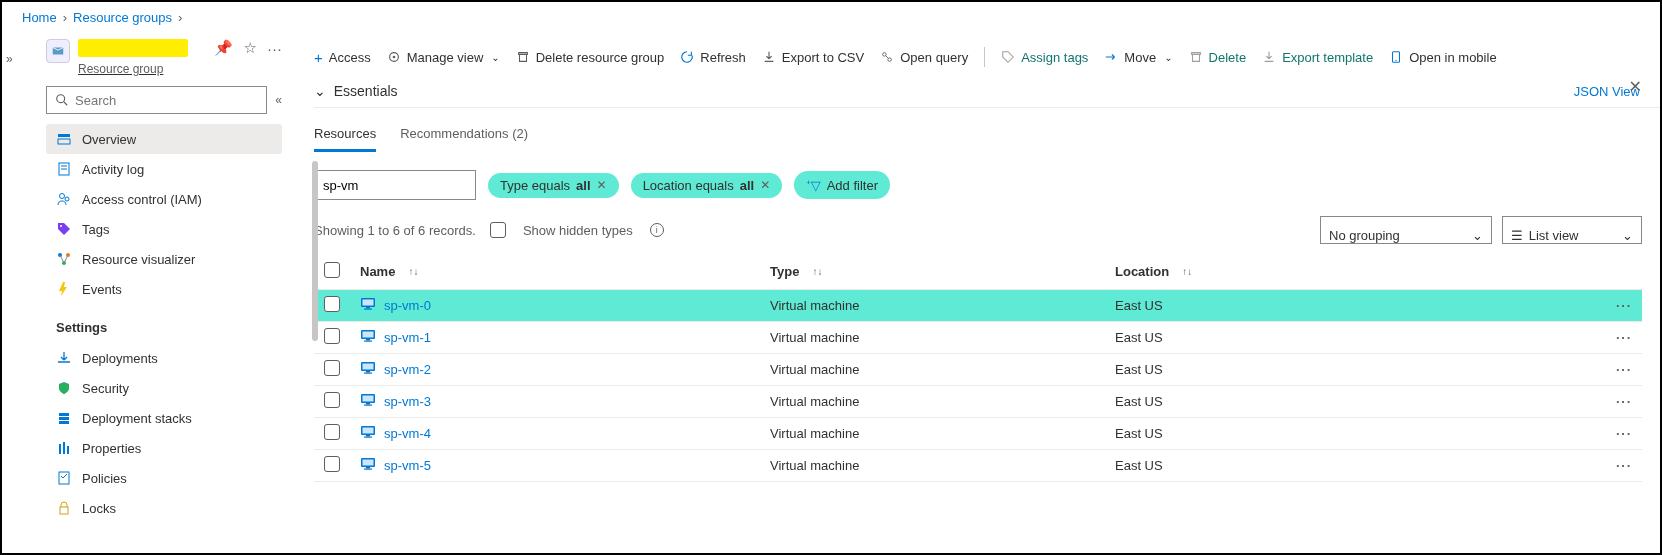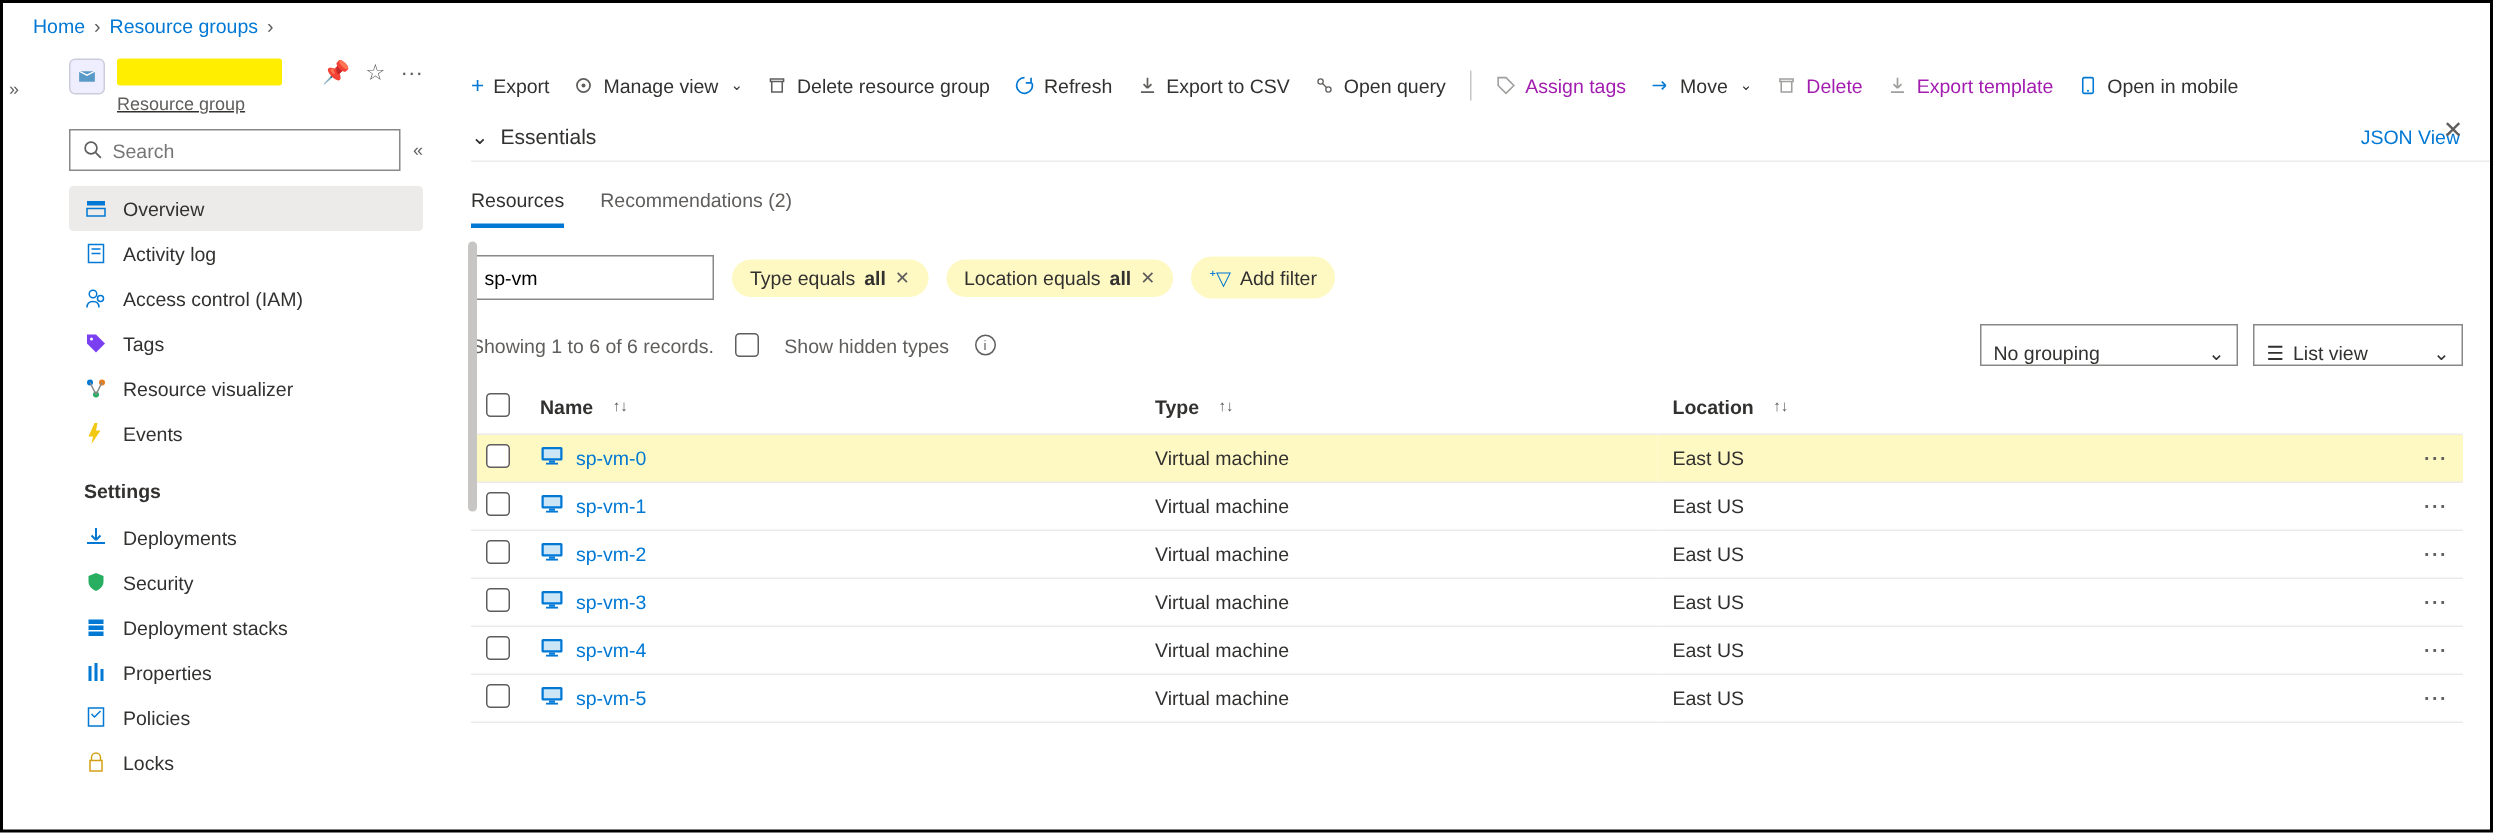--- a/index.html
+++ b/index.html
@@ -27,46 +27,46 @@
 .nav { display: flex; flex-direction: column; }
 .nav-item { display: flex; align-items: center; gap: 10px; padding: 7px 10px; cursor: pointer; border-radius: 3px; }
 .nav-item.selected { background: #edebe9; }
 .nav-item .ico { width: 16px; height: 16px; display: flex; align-items: center; justify-content: center; }
 .nav-heading { font-weight: 600; padding: 16px 10px 8px; }
 .scroll-ind { position: absolute; left: 310px; top: 128px; width: 6px; height: 180px; background: #c8c6c4; border-radius: 3px; }
 .main { flex: 1; padding: 0 0 0 32px; display: flex; flex-direction: column; overflow: hidden; }
 .close-x { position: absolute; right: 18px; top: 44px; cursor: pointer; color: #605e5c; font-size: 16px; }
 .toolbar { display: flex; align-items: center; gap: 16px; padding: 14px 20px 14px 0; flex-wrap: nowrap; white-space: nowrap; }
 .tbtn { display: inline-flex; align-items: center; gap: 6px; color: #323130; cursor: pointer; font-size: 13px; }
-.tbtn.disabled { color: #a21caf; cursor: not-allowed; }
+.tbtn.disabled { color: #0f766e; cursor: not-allowed; }
 .tbtn svg { width: 14px; height: 14px; fill: currentColor; }
 .tbtn .plus { color: #0078d4; font-weight: 400; font-size: 15px; }
 .tbtn .chev { font-size: 10px; margin-left: 2px; }
 .toolbar .divider { width: 1px; height: 20px; background: #c8c6c4; }
 .essentials-bar { display: flex; align-items: center; justify-content: space-between; padding: 2px 20px 8px 0; border-bottom: 1px solid #edebe9; }
 .essentials-left { display: flex; align-items: center; gap: 8px; cursor: pointer; font-size: 14px; }
 .json-view { color: #0078d4; cursor: pointer; font-size: 13px; }
 .tabs { display: flex; gap: 24px; padding: 18px 0 0; }
 .tab { padding-bottom: 8px; cursor: pointer; color: #605e5c; }
 .tab.active { color: #323130; border-bottom: 3px solid #0078d4; font-weight: 500; }
 .filter-row { display: flex; align-items: center; gap: 12px; padding: 18px 0 10px; }
 .filter-input { border: 1px solid #8a8886; height: 30px; width: 162px; padding: 0 8px; font-size: 13px; }
-.chip { background: #fef9c3; border-radius: 16px; padding: 5px 12px; display: inline-flex; align-items: center; gap: 6px; font-size: 13px; cursor: pointer; }
+.chip { background: #5eead4; border-radius: 16px; padding: 5px 12px; display: inline-flex; align-items: center; gap: 6px; font-size: 13px; cursor: pointer; }
 .chip .x { color: #605e5c; cursor: pointer; font-size: 12px; }
 .meta-row { display: flex; align-items: center; justify-content: space-between; padding: 6px 18px 10px 0; }
 .meta-left { display: flex; align-items: center; gap: 14px; color: #605e5c; }
 .chk { width: 16px; height: 16px; border: 1px solid #605e5c; border-radius: 3px; display: inline-block; cursor: pointer; background: #fff; }
 .info-dot { display: inline-flex; width: 14px; height: 14px; border: 1px solid #605e5c; border-radius: 50%; align-items: center; justify-content: center; font-size: 9px; color: #605e5c; }
 .dropdown { border: 1px solid #8a8886; height: 28px; display: inline-flex; align-items: flex-end; justify-content: space-between; padding: 0 8px; min-width: 172px; cursor: pointer; }
 .view-dd { min-width: 140px; }
 .view-dd .vicon { margin-right: 6px; }
 .table { width: calc(100% - 18px); border-collapse: collapse; table-layout: fixed; }
 .table th { text-align: left; font-weight: 600; font-size: 13px; padding: 8px 10px; border-bottom: 1px solid #edebe9; }
 .table td { padding: 6px 10px; border-bottom: 1px solid #edebe9; font-size: 13px; }
-.table tr.hover td { background: #fef9c3; }
+.table tr.hover td { background: #5eead4; }
 .col-chk { width: 36px; }
 .col-name { width: 410px; }
 .col-type { width: 345px; }
 .col-loc { width: auto; }
 .col-more { width: 40px; text-align: right; }
 .th-inner { display: inline-flex; align-items: center; gap: 13px; cursor: pointer; }
 .sort { font-size: 10px; color: #605e5c; }
 .res-name { display: inline-flex; align-items: center; gap: 8px; }
 .res-name svg { width: 16px; height: 16px; }
 .res-name a { color: #0078d4; text-decoration: none; cursor: pointer; }
@@ -236,21 +236,21 @@
     </div>
 
     <div class="scroll-ind"></div>
 
     <div class="main">
       <span class="close-x">✕</span>
 
       <div class="toolbar">
         <span class="tbtn">
             <span class="plus">+</span>
-            <span>Export</span>
+            <span>Access</span>
           </span>
         <span class="tbtn">
             <svg viewBox="0 0 16 16">
               <circle cx="8" cy="8" r="5" fill="none" stroke="#605e5c" stroke-width="1.3"></circle>
               <circle cx="8" cy="8" r="1.5" fill="#605e5c"></circle>
             </svg>
             <span>Manage view</span>
             <span class="chev">⌄</span>
           </span>
         <span class="tbtn">

